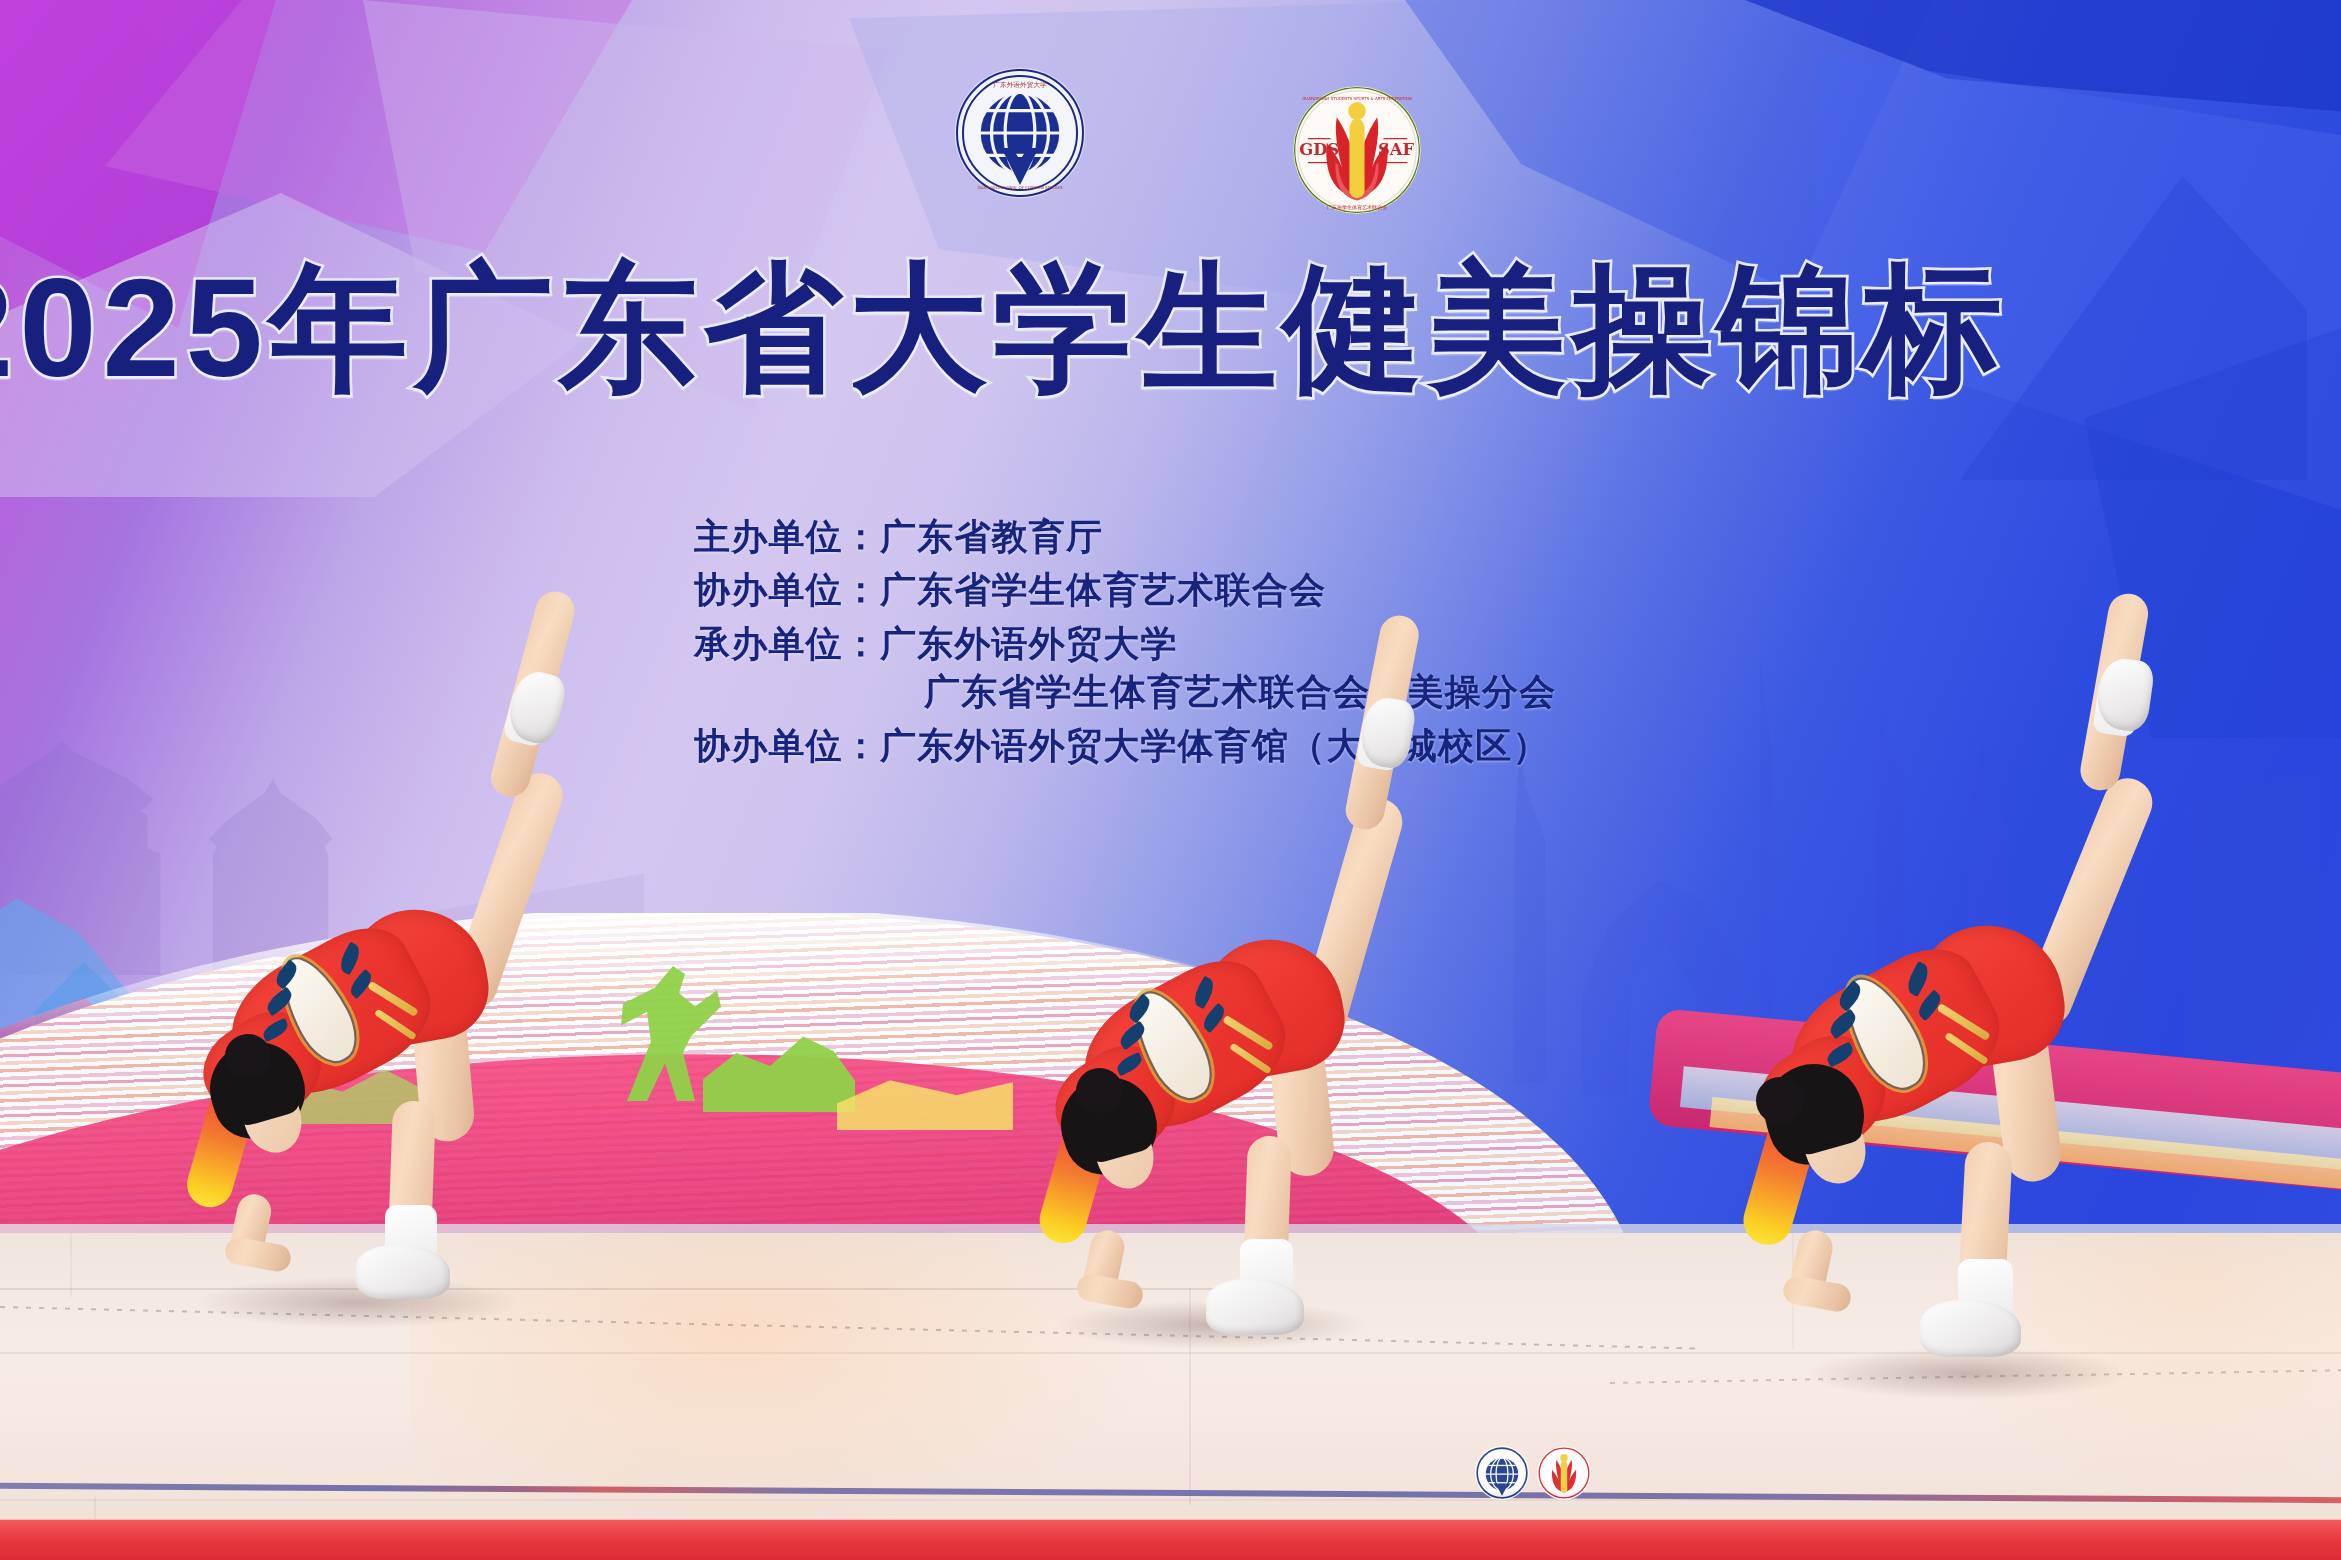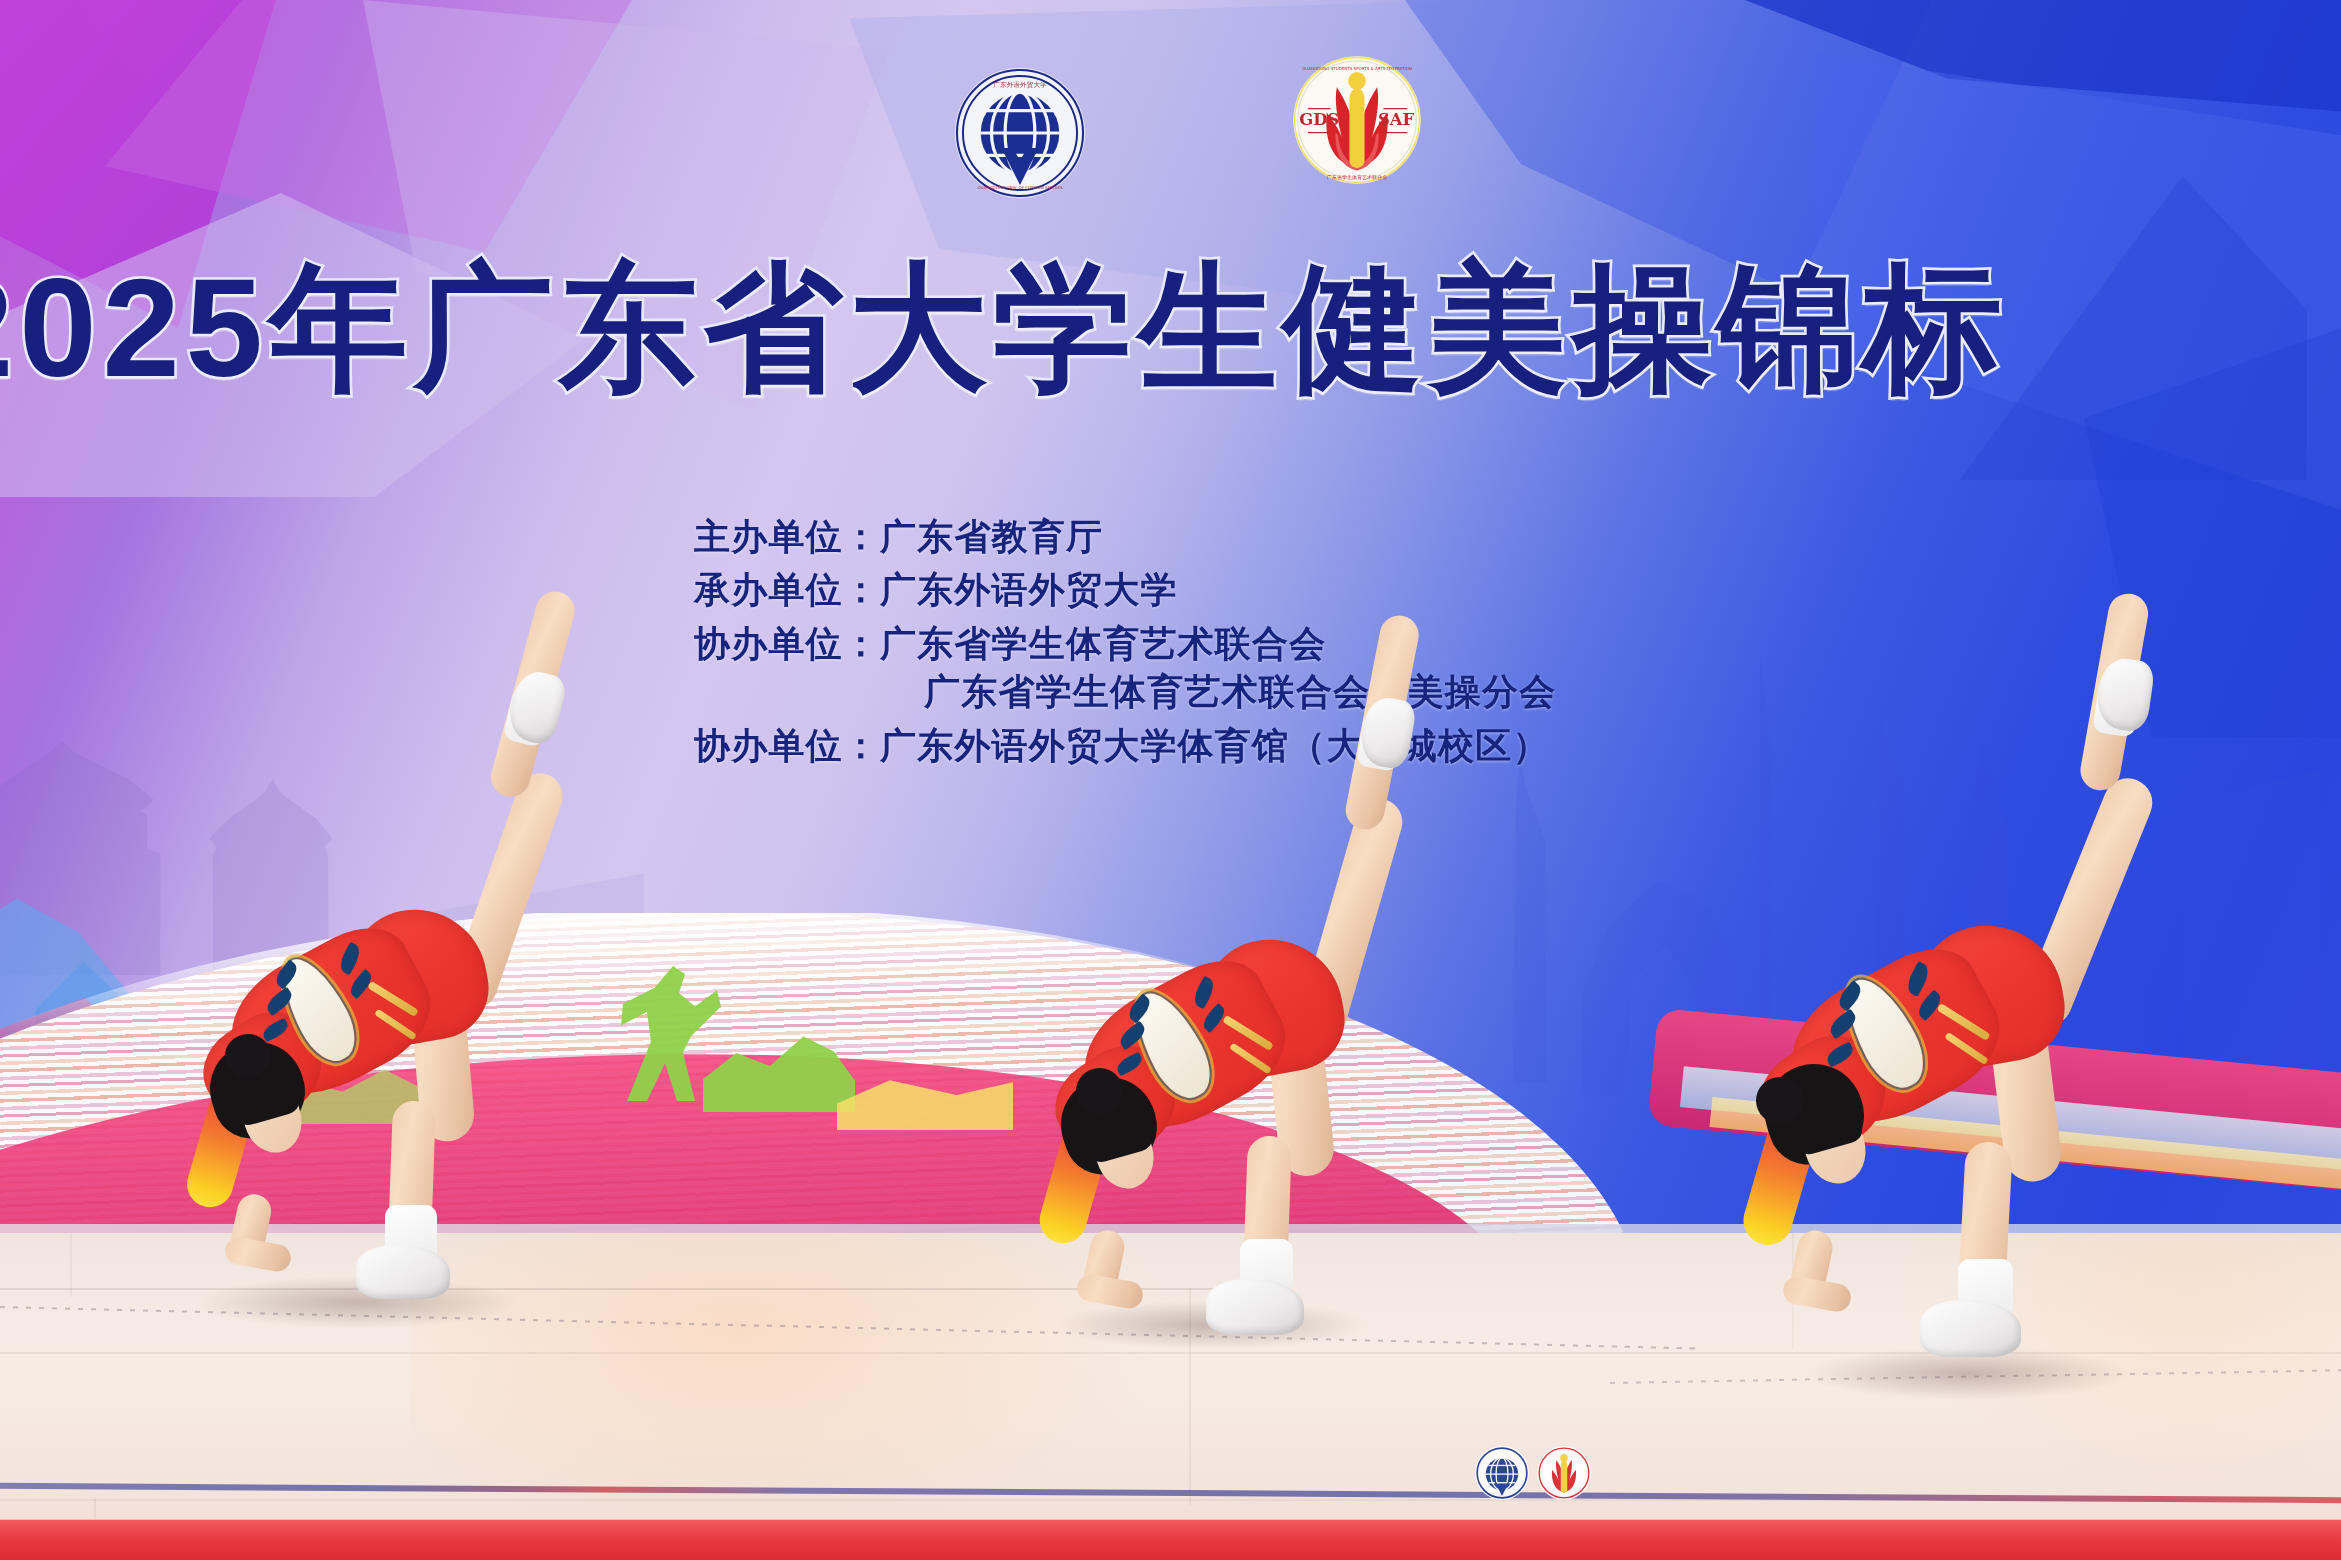--- a/index.html
+++ b/index.html
@@ -153,22 +153,22 @@
      background:linear-gradient(to right,#e7e0ea,#d9d3e4 40%,#cfd8ea 100%);opacity:.8;}
 
   
   .logo{position:absolute;border-radius:50%;}
   .logo-gdufs{
     left:956px;top:69px;width:128px;height:128px;
     background:#f2f2fa;border:2.9px solid #1b2a86;
     box-shadow:0 0 0 1.2px rgba(255,255,255,.5);
   }
   .logo-gdsaf{
-    left:1293px;top:56px;width:128px;height:128px;
-    background:#fde047;border:1.8px solid #e7e2d8;
+    left:1293px;top:86px;width:128px;height:128px;
+    background:#4d7c0f;border:1.8px solid #e7e2d8;
   }
   .logo svg{display:block;width:100%;height:100%;}
 
   
   .title{
     position:absolute;left:-64px;top:258px;
     width:2471px;
     font-size:139px;line-height:1;
     font-weight:bold;
     letter-spacing:5.9px;
@@ -369,24 +369,24 @@
     </svg>
   </div>
 
   <div class="title">2025年广东省大学生健美操锦标</div>
 
   <div class="info">
     <div class="row">
       <span class="lbl">主办单位：</span><span class="val">广东省教育厅</span>
     </div>
     <div class="row">
+      <span class="lbl">协办单位：</span><span class="val">广东省学生体育艺术联合会</span>
+    </div>
+    <div class="row">
       <span class="lbl">承办单位：</span><span class="val">广东外语外贸大学</span>
-    </div>
-    <div class="row">
-      <span class="lbl">协办单位：</span><span class="val">广东省学生体育艺术联合会</span>
     </div>
     <div class="row indent">
       <span class="val">广东省学生体育艺术联合会健美操分会</span>
     </div>
     <div class="row">
       <span class="lbl">协办单位：</span><span class="val">广东外语外贸大学体育馆（大学城校区）</span>
     </div>
   </div>
 
   <div class="floor"></div>

